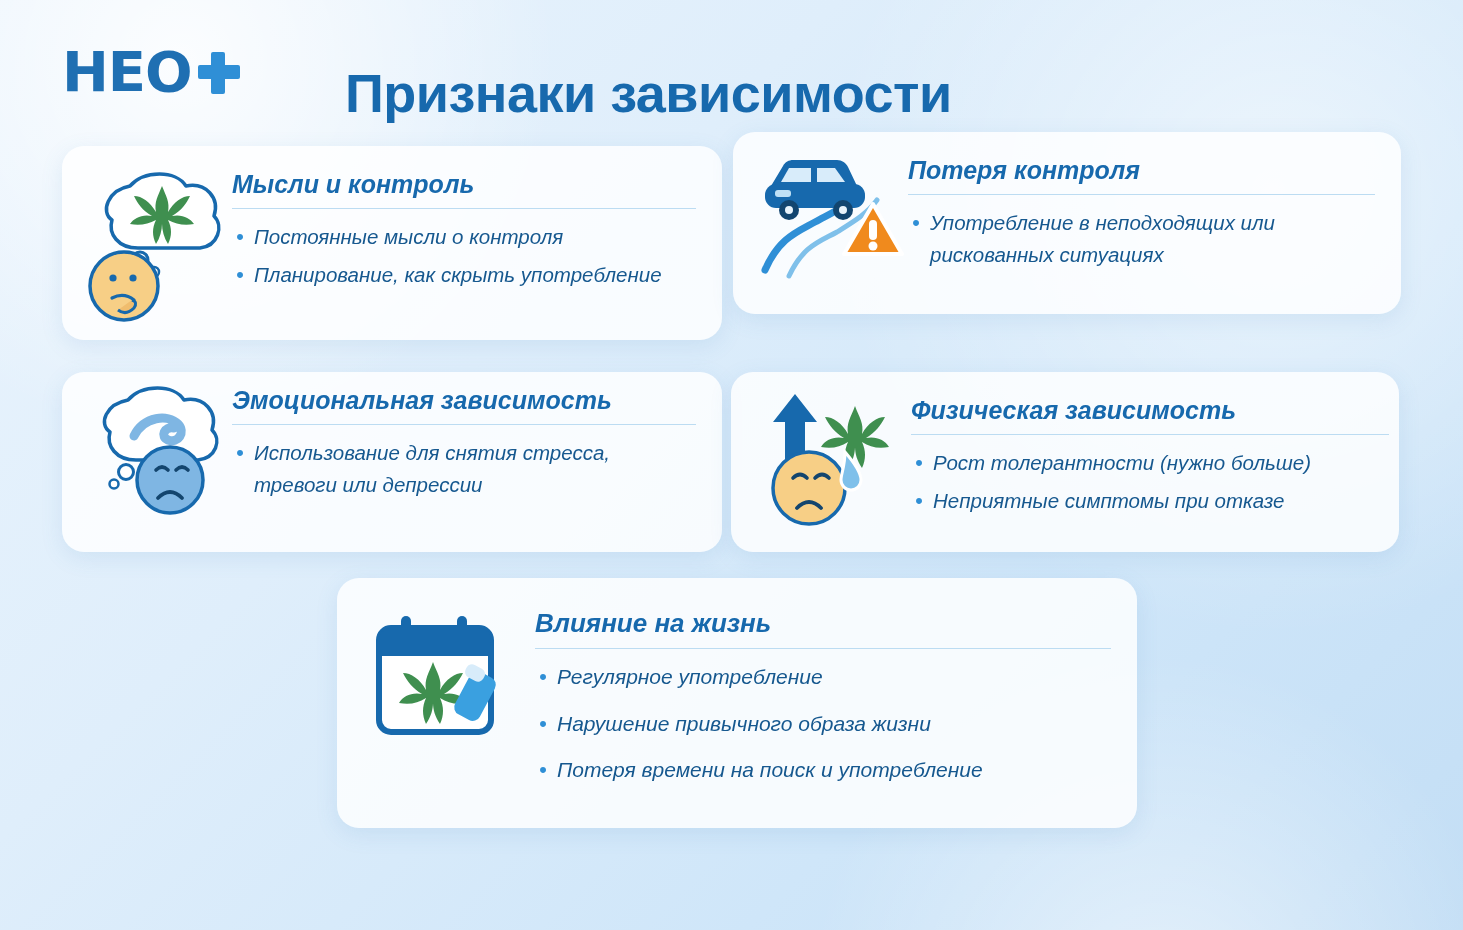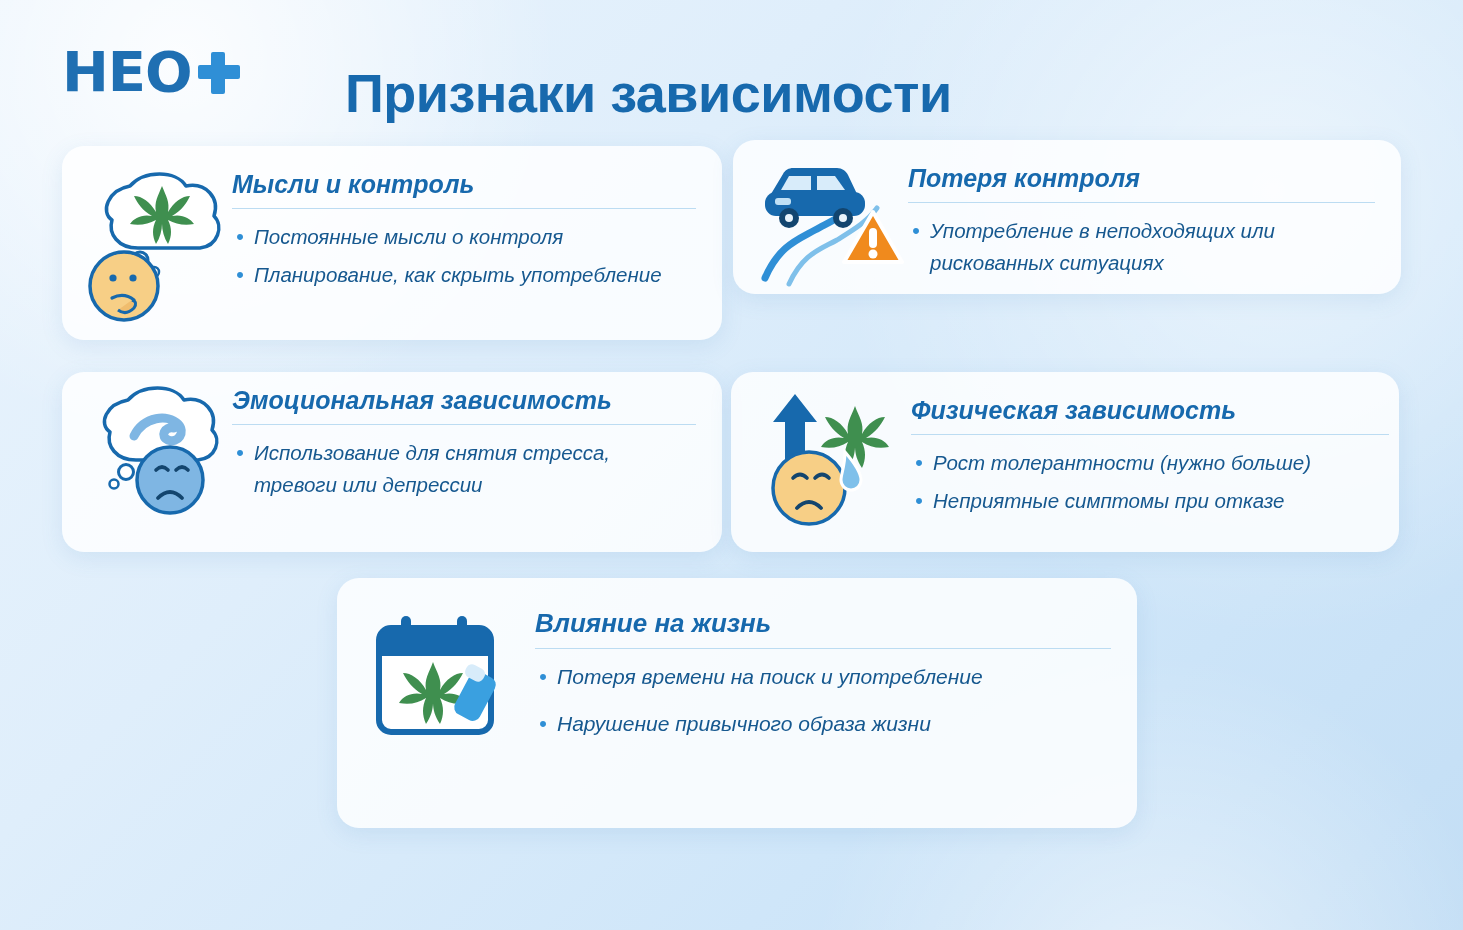--- a/index.html
+++ b/index.html
@@ -135,21 +135,21 @@
     content: "•";
     position: absolute;
     left: 4px;
     top: -1px;
     color: #2f8fd6;
     font-size: 22px;
   }
 
   
   #card-thoughts  { left: 62px;  top: 146px; width: 660px; height: 194px; padding: 18px 26px 18px 20px; }
-  #card-control   { left: 733px; top: 140px; width: 668px; height: 154px; padding: 18px 26px 18px 20px; }
+  #card-control   { left: 733px; top: 132px; width: 668px; height: 182px; padding: 18px 26px 18px 20px; }
   #card-emotional { left: 62px;  top: 372px; width: 660px; height: 180px; padding: 8px 26px 18px 20px; }
   #card-physical  { left: 731px; top: 372px; width: 668px; height: 180px; padding: 18px 10px 18px 20px; }
   #card-life      { left: 337px; top: 578px; width: 800px; height: 250px; padding: 24px 26px 24px 28px; }
 
   #card-thoughts .card-icon  { width: 150px; height: 160px; }
   #card-control .card-icon   { width: 155px; height: 130px; }
   #card-emotional .card-icon { width: 150px; height: 140px; }
   #card-physical .card-icon  { width: 160px; height: 140px; }
   #card-life .card-icon      { width: 170px; height: 140px; margin-top: 12px; }
 
@@ -299,17 +299,18 @@
         <path d="M0,-32 C4,-21 9,-15 7,-4 C13,-15 22,-21 30,-21 C26,-13 21,-6 11,0 C21,-2 30,2 34,9 C23,11 15,9 7,4 C11,13 11,21 7,30 C2,23 0,15 0,9 C0,15 -2,23 -7,30 C-11,21 -11,13 -7,4 C-15,9 -23,11 -34,9 C-30,2 -21,-2 -11,0 C-21,-6 -26,-13 -30,-21 C-22,-21 -13,-15 -7,-4 C-9,-15 -4,-21 0,-32 Z"></path>
       </g>
 
       <rect x="96" y="58" width="28" height="48" rx="8" transform="rotate(28 110 82)" fill="#3aa0e0"></rect>
       <rect x="100" y="52" width="20" height="14" rx="6" transform="rotate(28 110 59)" fill="#d8ecfa"></rect>
     </svg>
   </div>
   <div class="card-body">
     <div class="card-title">Влияние на жизнь</div>
     <ul class="bullets">
+      <li>Регулярное употребление</li>
+      <li>Нарушение привычного образа жизни</li>
       <li>Потеря времени на поиск и употребление</li>
-      <li>Нарушение привычного образа жизни</li>
     </ul>
   </div>
 </div>
 
 </body></html>

